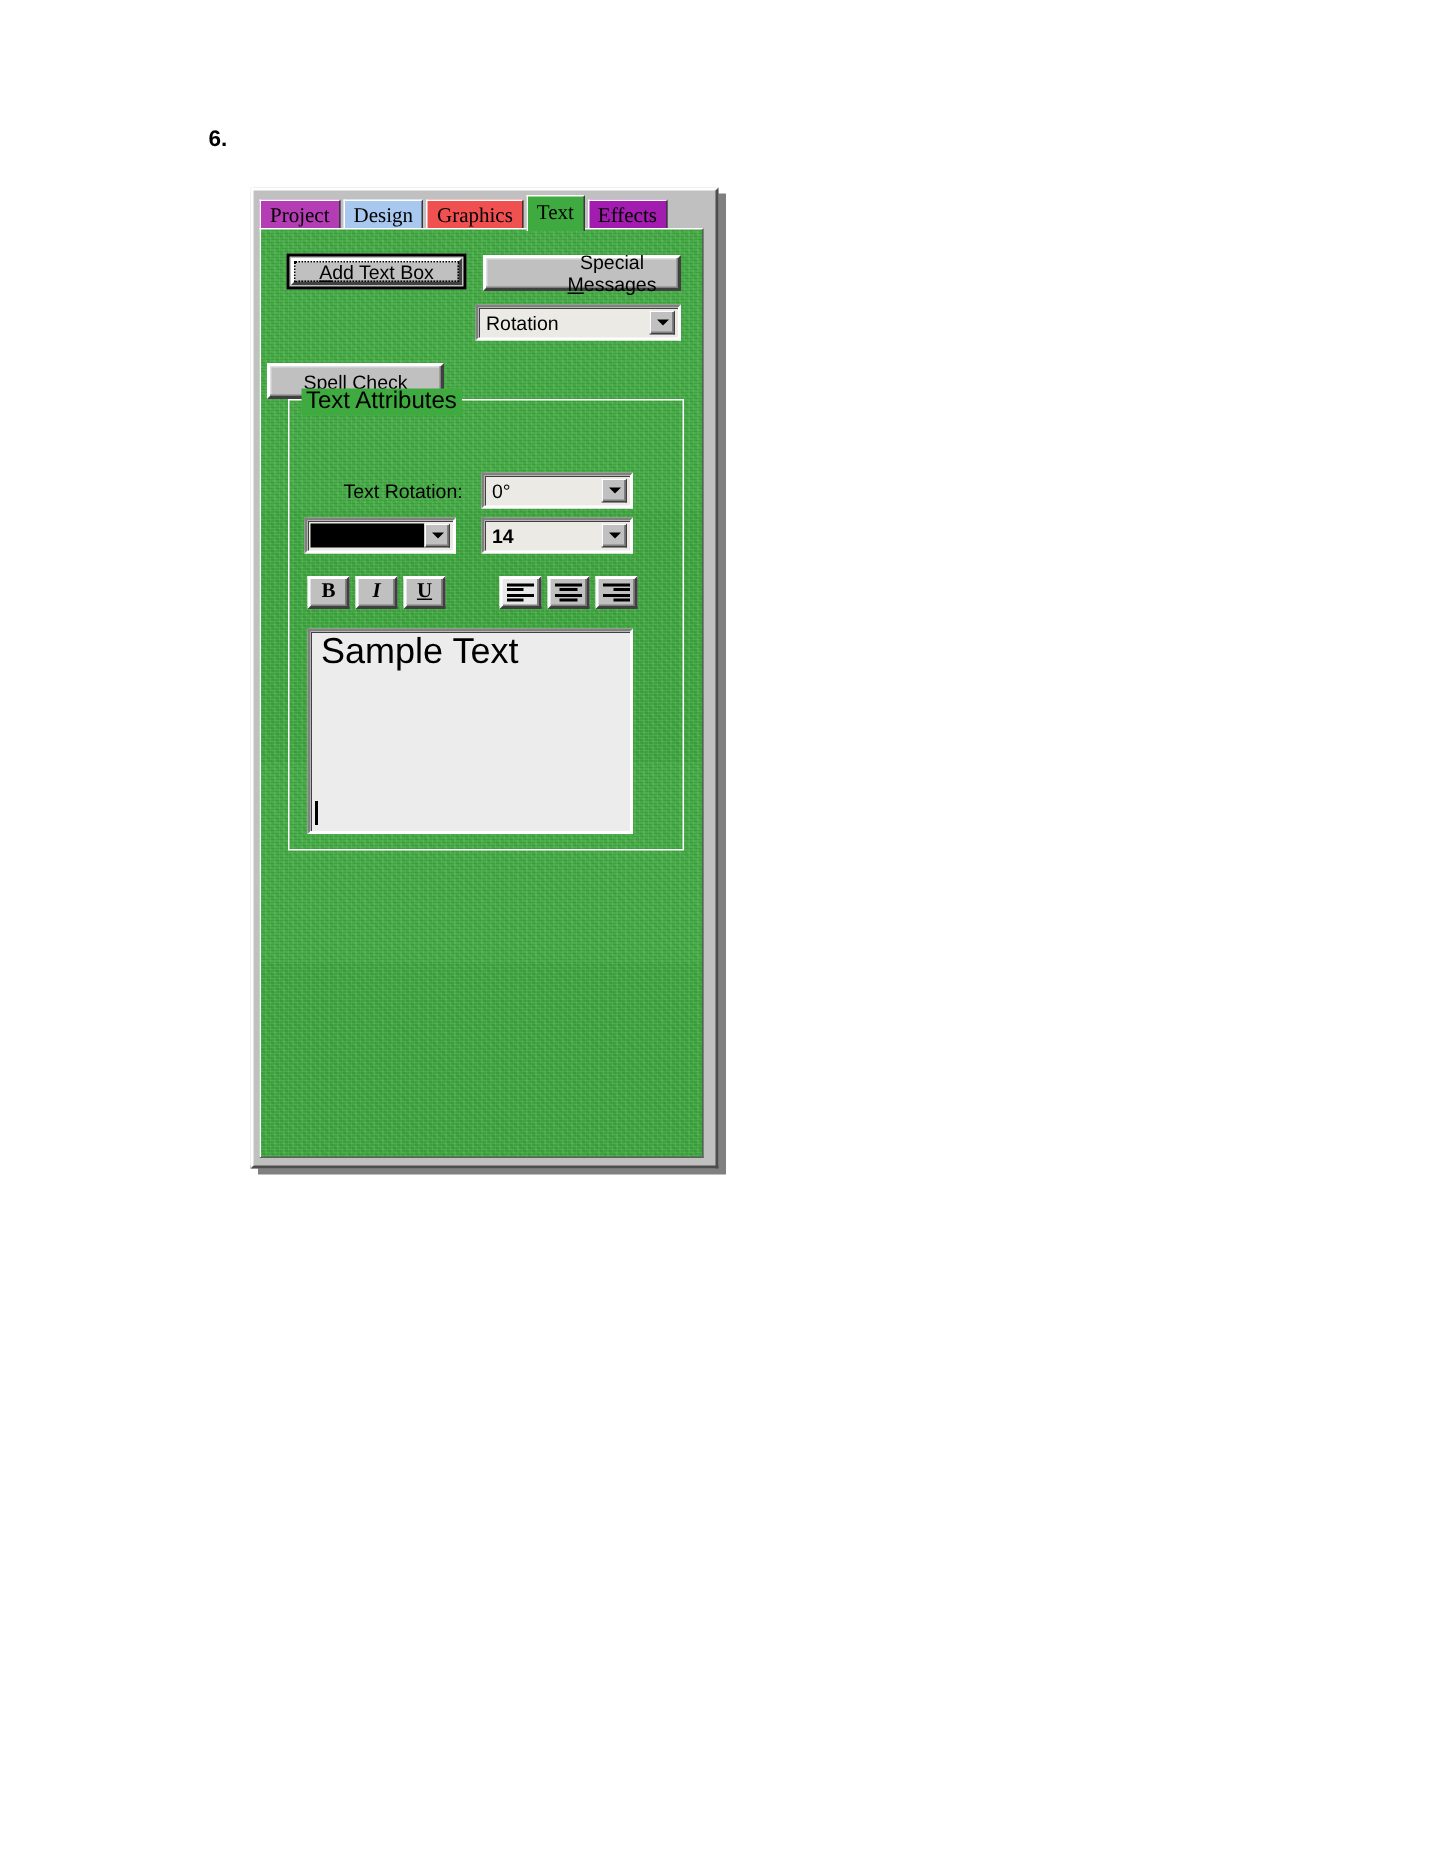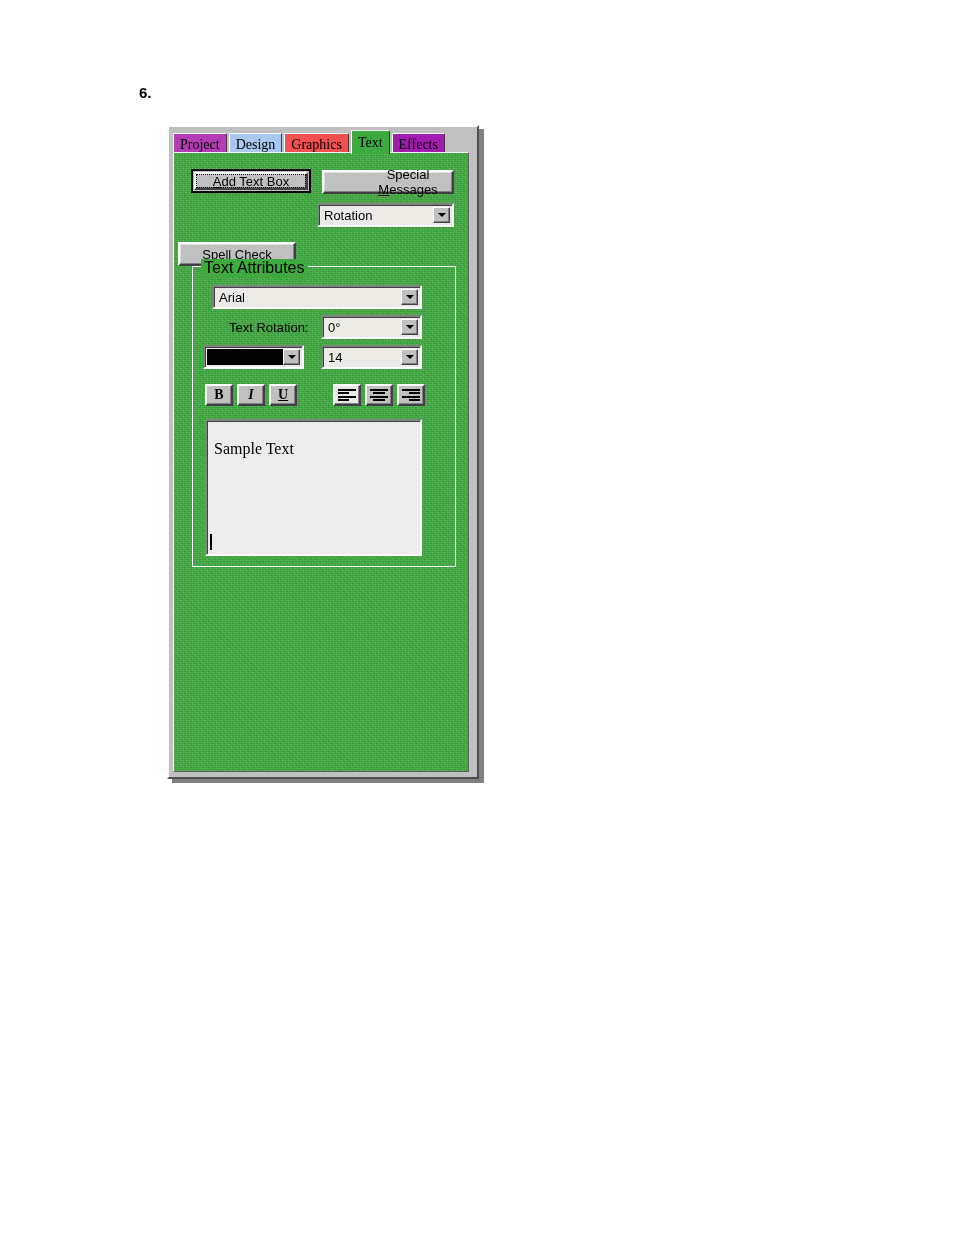--- a/index.html
+++ b/index.html
@@ -314,23 +314,23 @@
     border-left: 2px solid #808080;
     border-right: 2px solid #ffffff;
     border-bottom: 2px solid #ffffff;
     box-shadow: inset 1px 1px 0 #404040;
     overflow: hidden;
   }
 
   .preview-text {
     position: absolute;
     left: 7px;
-    top: 19px;
-    font-family: Liberation Serif, serif;
-    font-size: 16px;
+    top: 0;
+    font-family: Liberation Sans, sans-serif;
+    font-size: 24px;
     color: #000000;
     white-space: nowrap;
   }
 
   .preview-caret {
     position: absolute;
     left: 3px;
     bottom: 4px;
     width: 2px;
     height: 16px;
@@ -378,44 +378,38 @@
         <span class="combo-text">Rotation</span>
         <span class="combo-arrow">
             <i class="arrow-glyph"></i>
           </span>
       </div>
 
       <div class="groupbox" style="left:18px; top:113px; width:264px; height:301px;">
 
         <div class="groupbox-title" style="background-color: rgb(63, 170, 63);">Text Attributes</div>
 
-        <div class="combo" style="position:absolute; left:19px; top:18px; width:210px; height:24px;">
-          <span class="combo-text">Arial</span>
-          <span class="combo-arrow">
-              <i class="arrow-glyph"></i>
-            </span>
-        </div>
 
         <div class="glabel" style="left:36px; top:53px;">Text Rotation:</div>
 
         <div class="combo" style="position:absolute; left:128px; top:48px; width:101px; height:24px;">
           <span class="combo-text">0°</span>
           <span class="combo-arrow">
               <i class="arrow-glyph"></i>
             </span>
         </div>
 
         <div class="combo" style="position:absolute; left:10px; top:78px; width:101px; height:24px;">
           <span class="combo-swatch" id="color-swatch" style="background-color: rgb(0, 0, 0);"></span>
           <span class="combo-arrow">
               <i class="arrow-glyph"></i>
             </span>
         </div>
 
-        <div class="combo" style="position:absolute; left:128px; top:78px; width:101px; height:24px;">
+        <div class="combo" style="position:absolute; left:128px; top:78px; width:101px; height:24px;font-weight:bold;">
           <span class="combo-text">14</span>
           <span class="combo-arrow">
               <i class="arrow-glyph"></i>
             </span>
         </div>
 
         <div style="position:absolute; left:12px; top:117px; display:flex; gap:4px;">
           <div class="tool-btn">
             <span>B</span>
           </div>

